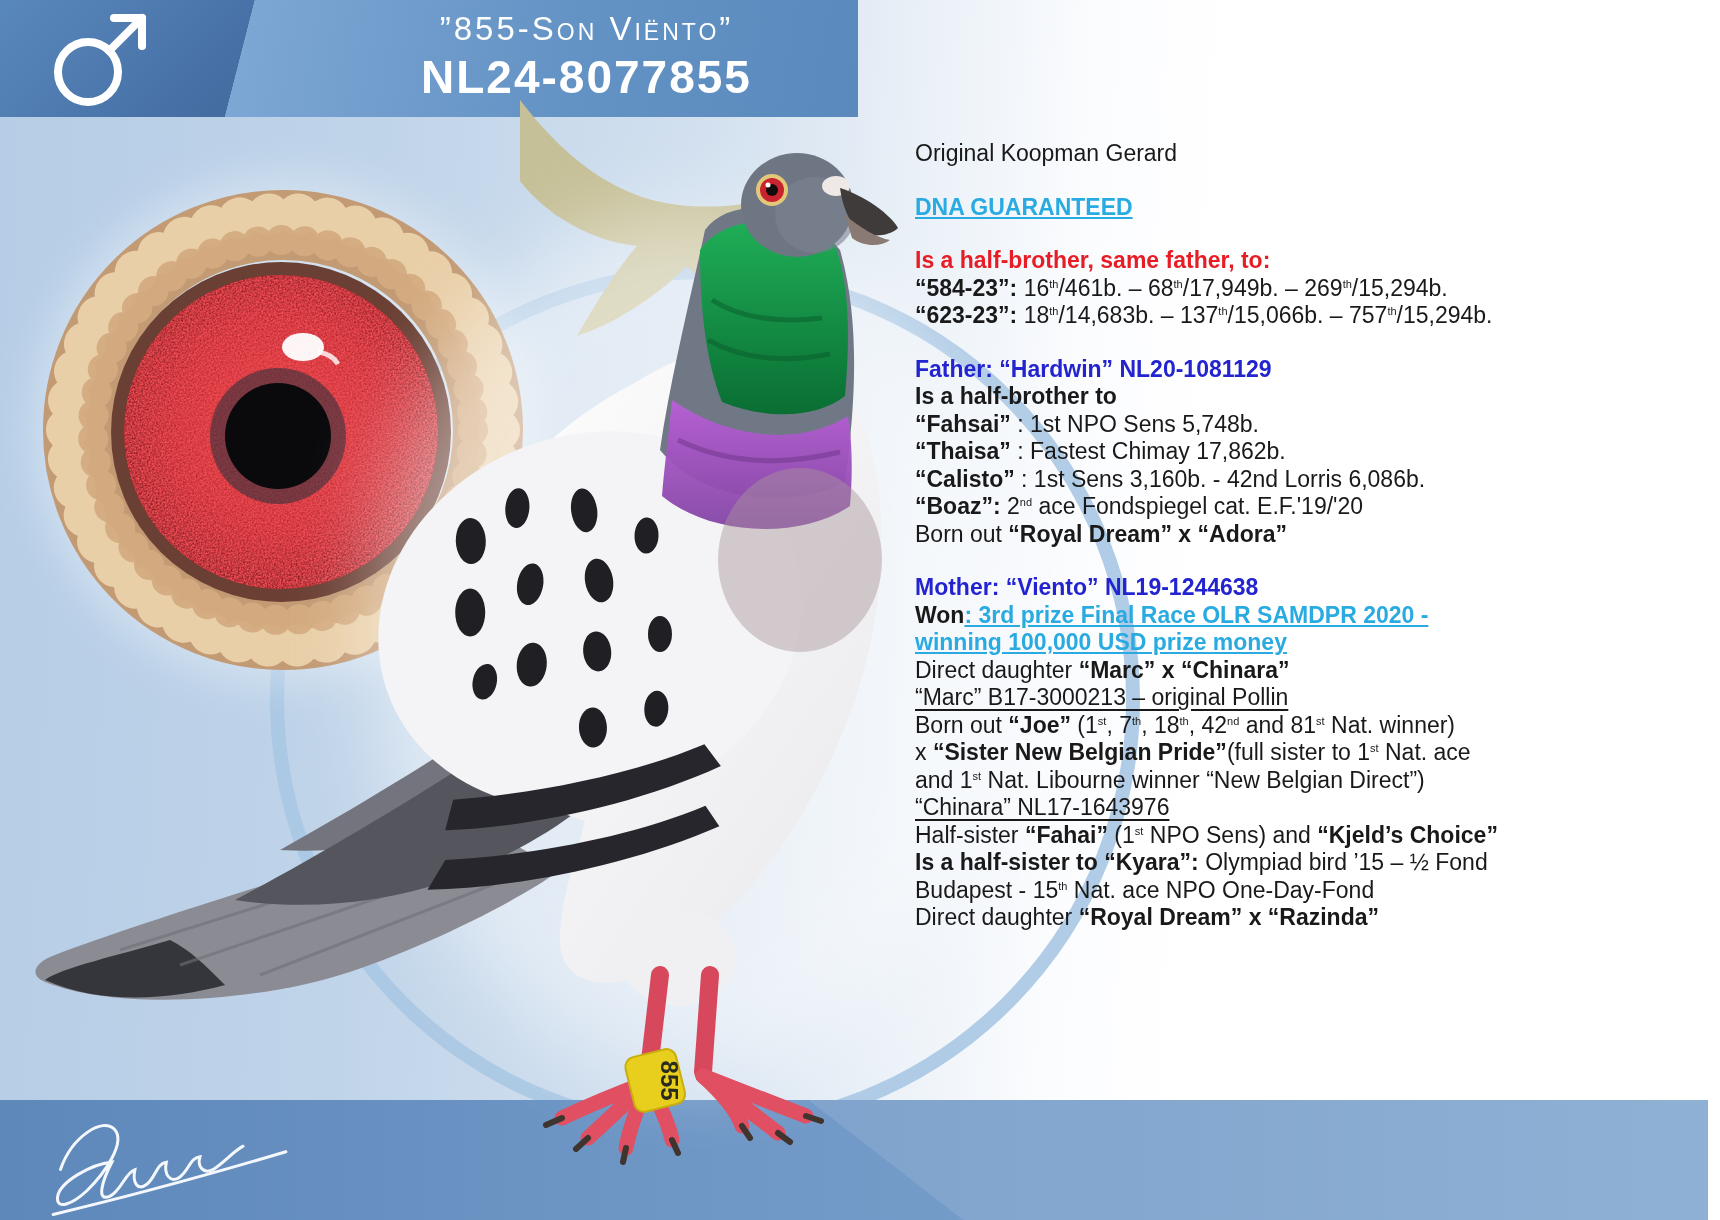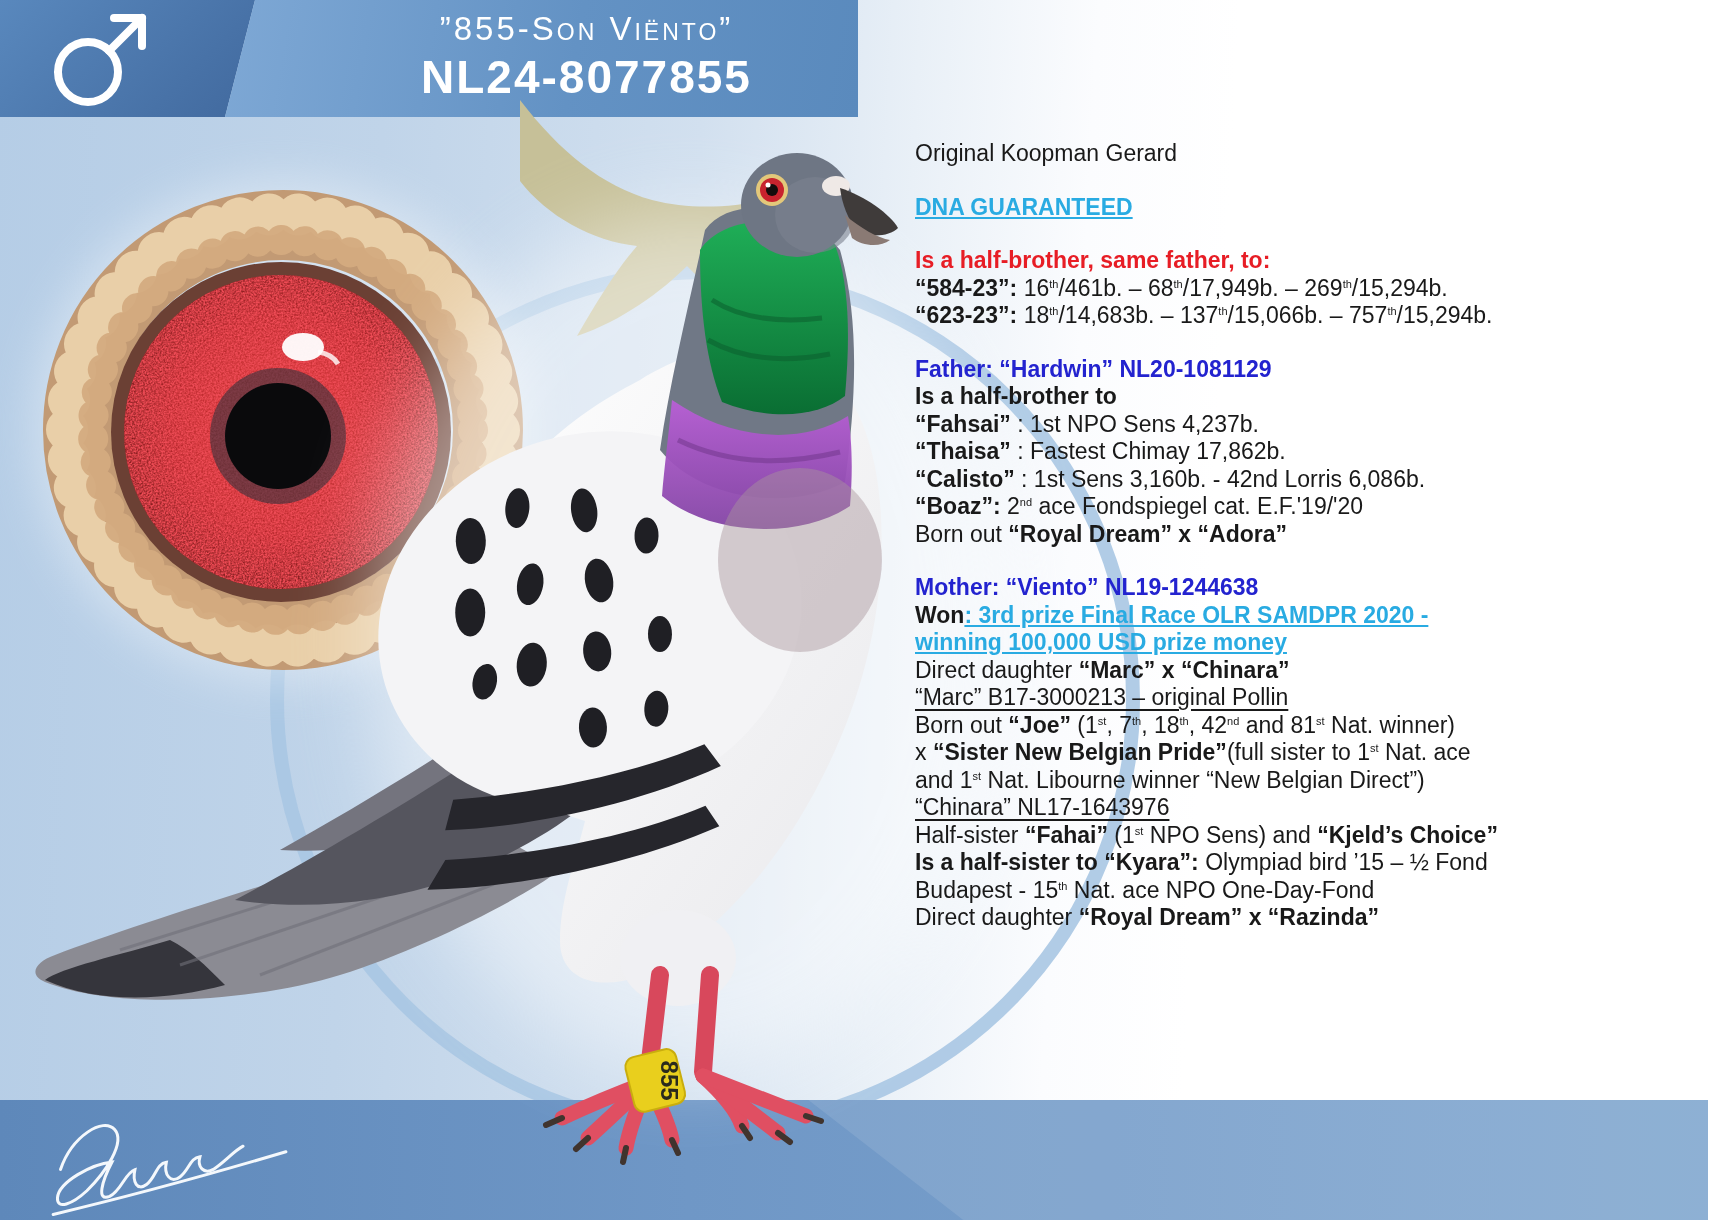--- a/index.html
+++ b/index.html
@@ -213,21 +213,21 @@
   </svg>
 
   <div class="pedigree">
       <div class="pl"><span>Original Koopman Gerard</span></div>
       <div class="pl gap"><span class="b cyan">DNA GUARANTEED</span></div>
       <div class="pl gap"><span class="b red">Is a half-brother, same father, to:</span></div>
       <div class="pl"><span class="b">“584-23”: </span><span>16</span><span class="sup">th</span><span>/461b. – 68</span><span class="sup">th</span><span>/17,949b. – 269</span><span class="sup">th</span><span>/15,294b.</span></div>
       <div class="pl"><span class="b">“623-23”: </span><span>18</span><span class="sup">th</span><span>/14,683b. – 137</span><span class="sup">th</span><span>/15,066b. – 757</span><span class="sup">th</span><span>/15,294b.</span></div>
       <div class="pl gap"><span class="b blue">Father: “Hardwin” NL20-1081129</span></div>
       <div class="pl"><span class="b">Is a half-brother to</span></div>
-      <div class="pl"><span class="b">“Fahsai”</span><span> : 1st NPO Sens 4,237b.</span></div>
+      <div class="pl"><span class="b">“Fahsai”</span><span> : 1st NPO Sens 5,748b.</span></div>
       <div class="pl"><span class="b">“Thaisa”</span><span> : Fastest Chimay 17,862b.</span></div>
       <div class="pl"><span class="b">“Calisto”</span><span> : 1st Sens 3,160b. - 42nd Lorris 6,086b.</span></div>
       <div class="pl"><span class="b">“Boaz”:</span><span> 2</span><span class="sup">nd</span><span> ace Fondspiegel cat. E.F.'19/'20</span></div>
       <div class="pl"><span>Born out </span><span class="b">“Royal Dream” x “Adora”</span></div>
       <div class="pl gap"><span class="b blue">Mother: “Viento” NL19-1244638</span></div>
       <div class="pl"><span class="b">Won</span><span class="b cyan">: 3rd prize Final Race OLR SAMDPR 2020 -</span></div>
       <div class="pl"><span class="b cyan">winning 100,000 USD prize money</span></div>
       <div class="pl"><span>Direct daughter </span><span class="b">“Marc” x “Chinara”</span></div>
       <div class="pl ul"><span>“Marc” B17-3000213 – original Pollin</span></div>
       <div class="pl"><span>Born out </span><span class="b">“Joe”</span><span> (1</span><span class="sup">st</span><span>, 7</span><span class="sup">th</span><span>, 18</span><span class="sup">th</span><span>, 42</span><span class="sup">nd</span><span> and 81</span><span class="sup">st</span><span> Nat. winner)</span></div>

